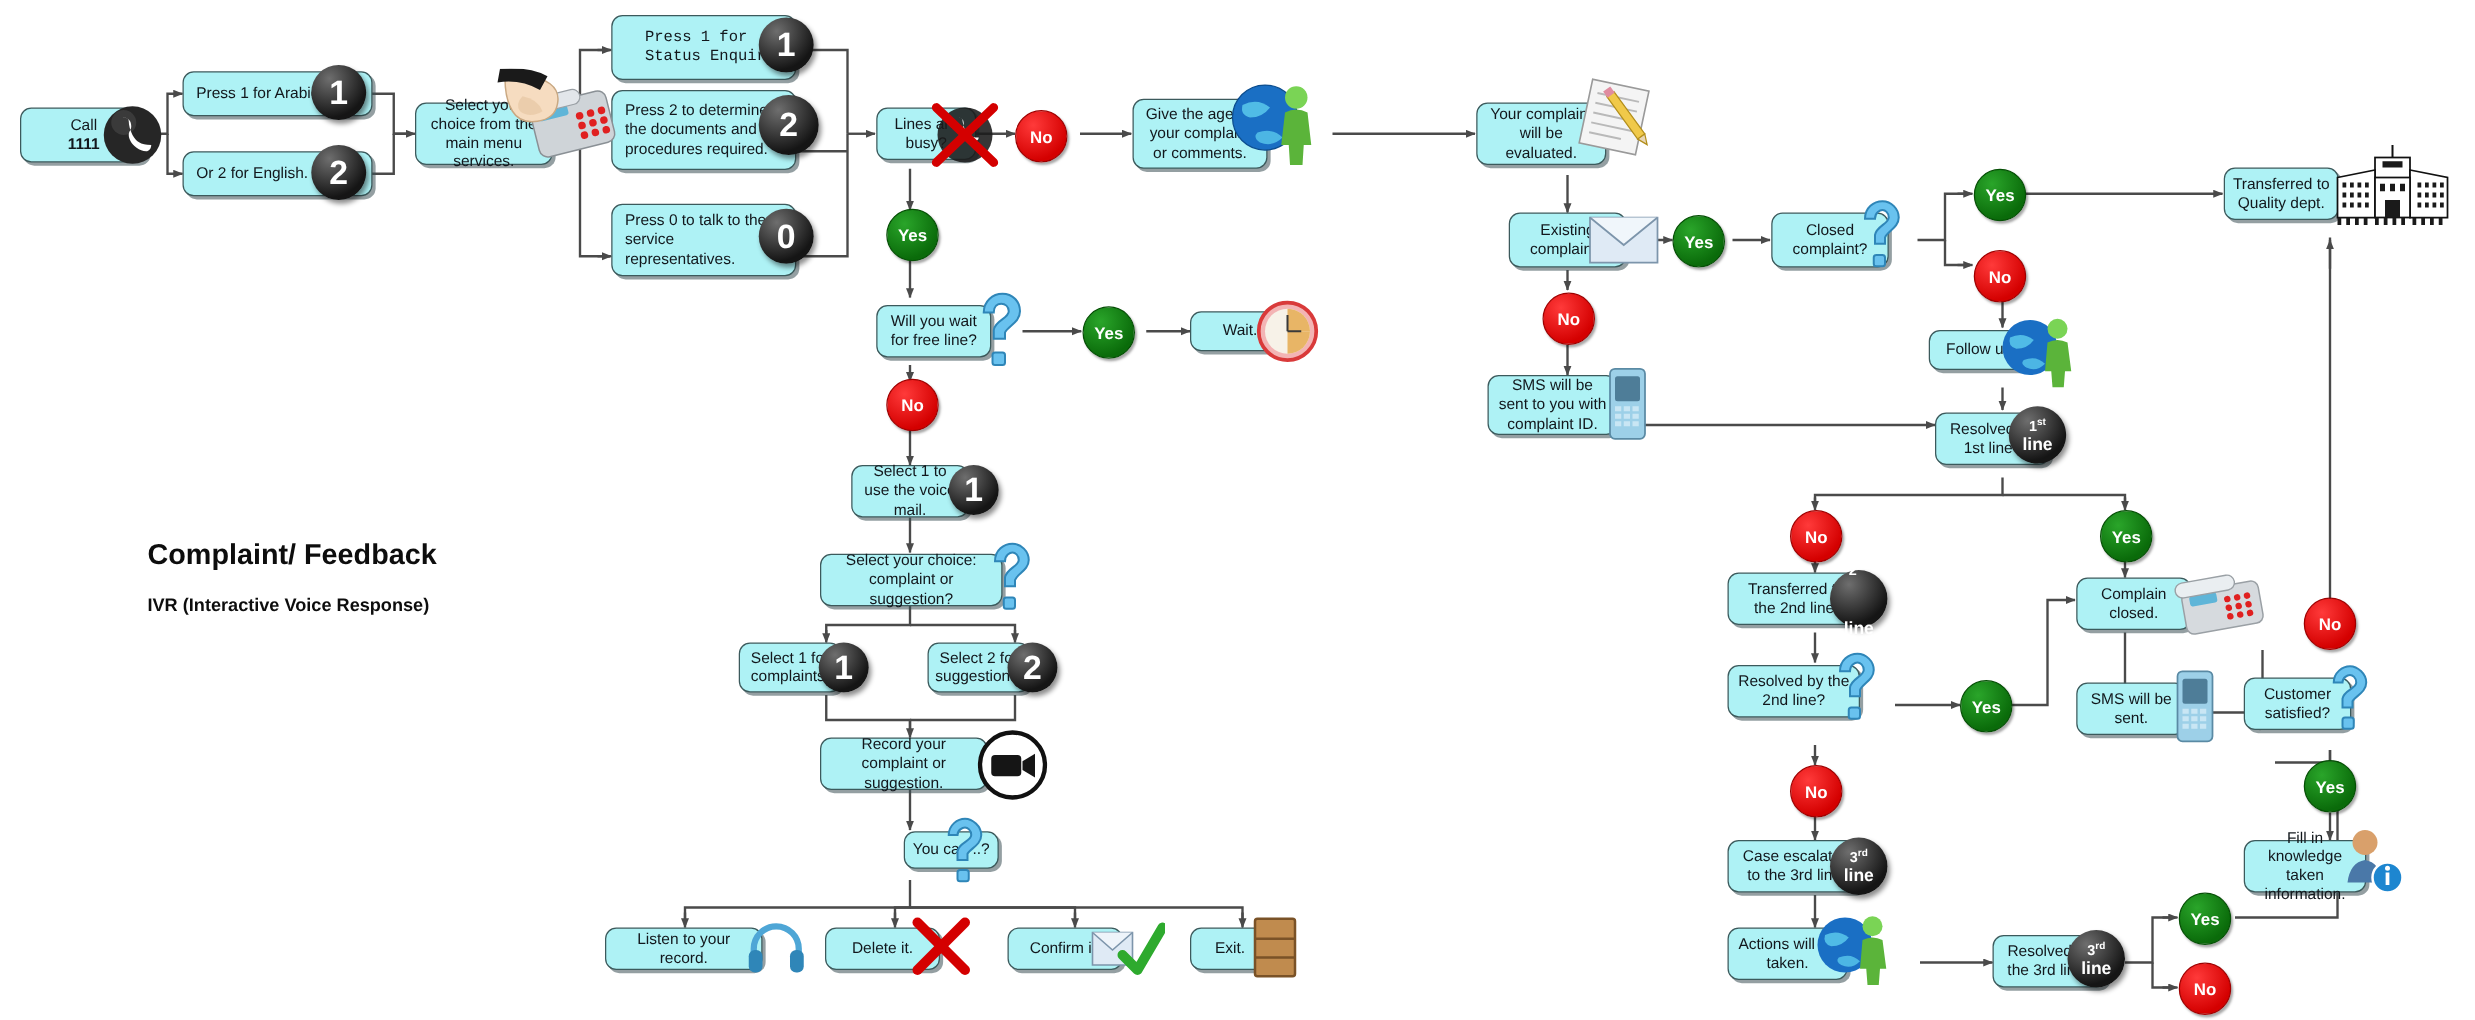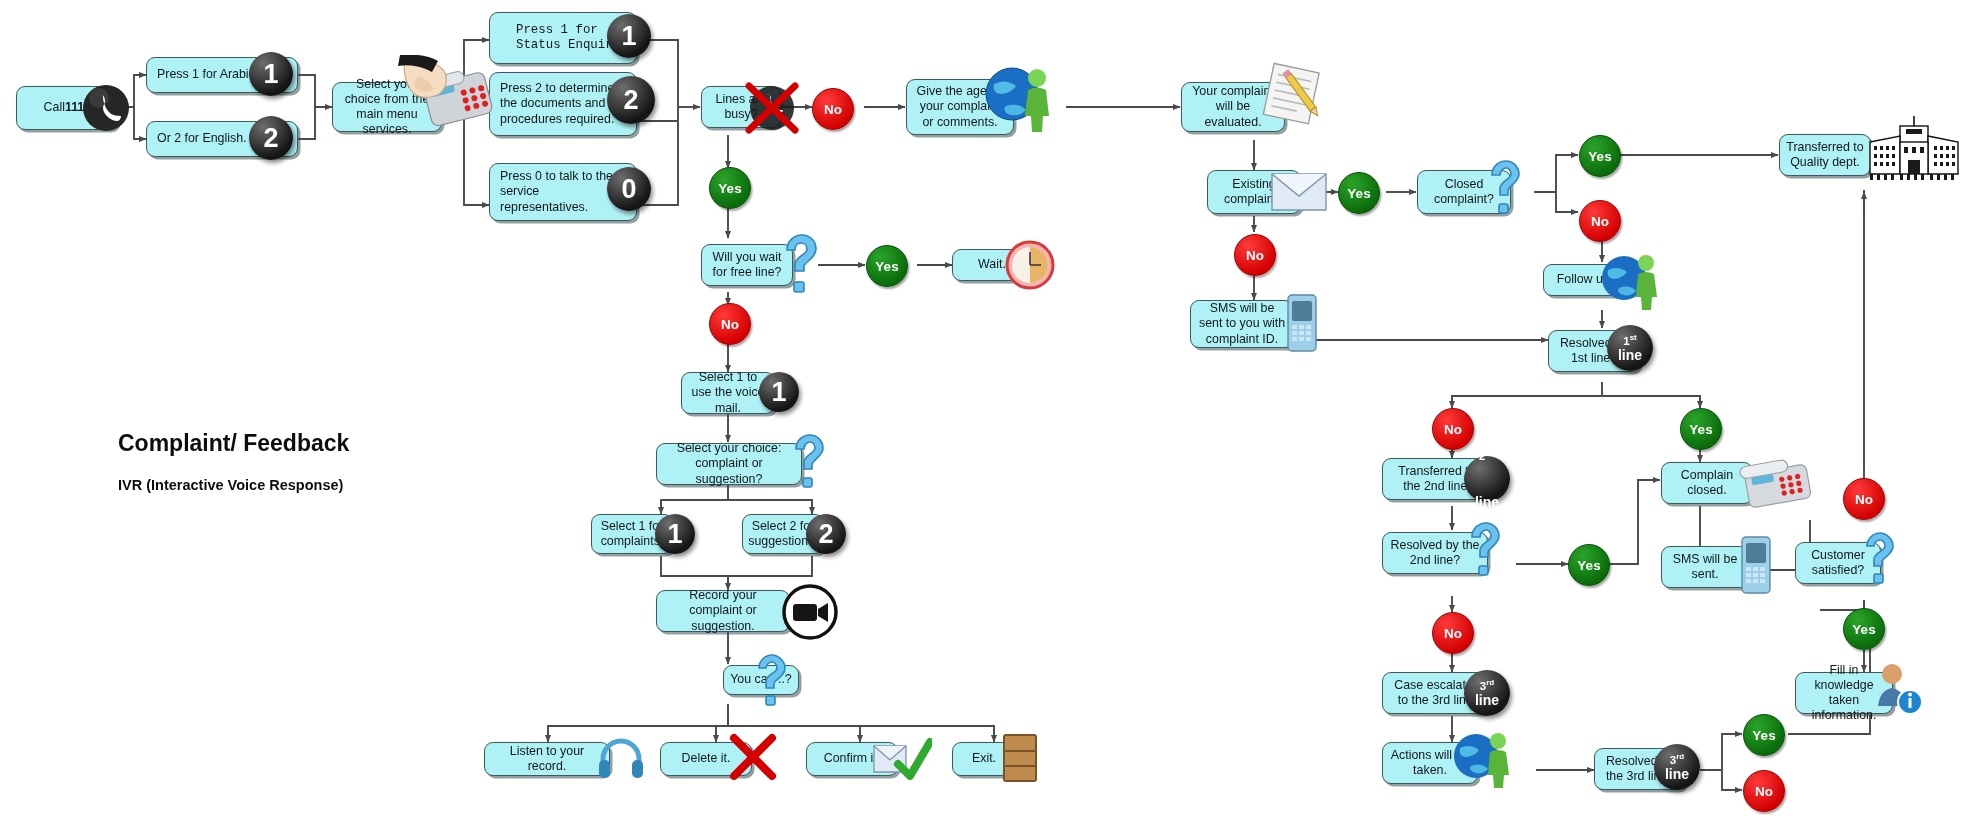--- a/index.html
+++ b/index.html
@@ -182,21 +182,21 @@
       <path d="M1864,480 L1864,210 L1864,190" marker-end="none"></path>
       <path d="M1864,215 L1864,192"></path>
 
       <path d="M1810,560 L1810,520" marker-end="none"></path>
     </g>
   </svg>
 
   <div class="title-main" style="left:118px;top:430px;">Complaint/ Feedback</div>
   <div class="title-sub" style="left:118px;top:477px;">IVR (Interactive Voice Response)</div>
 
-  <div class="box" style="left:16px;top:86px;width:102px;height:44px;text-align:center;">
+  <div class="box" style="left:16px;top:86px;width:102px;height:44px;flex-direction:column;text-align:center;">
     <span>Call</span>
     <span style="font-weight:bold;">1111</span>
   </div>
   <div class="art" style="left:82px;top:84px;width:48px;height:48px;">
     <svg width="48" height="48" viewBox="0 0 48 48">
       <circle cx="24" cy="24" r="23" fill="#262626"></circle>
       <circle cx="17" cy="14" r="10" fill="#4a4a4a" opacity=".55"></circle>
       <path d="M16 10c5 0 7 3 7 7 0 3-2 4-2 7s2 7 6 10c3 2 5 3 8 3 2 0 4-2 4-5
                -9 0-12-3-15-8-2-4-3-8-3-11 0-2 -2-3 -5-3z" fill="#fff"></path>
     </svg>

